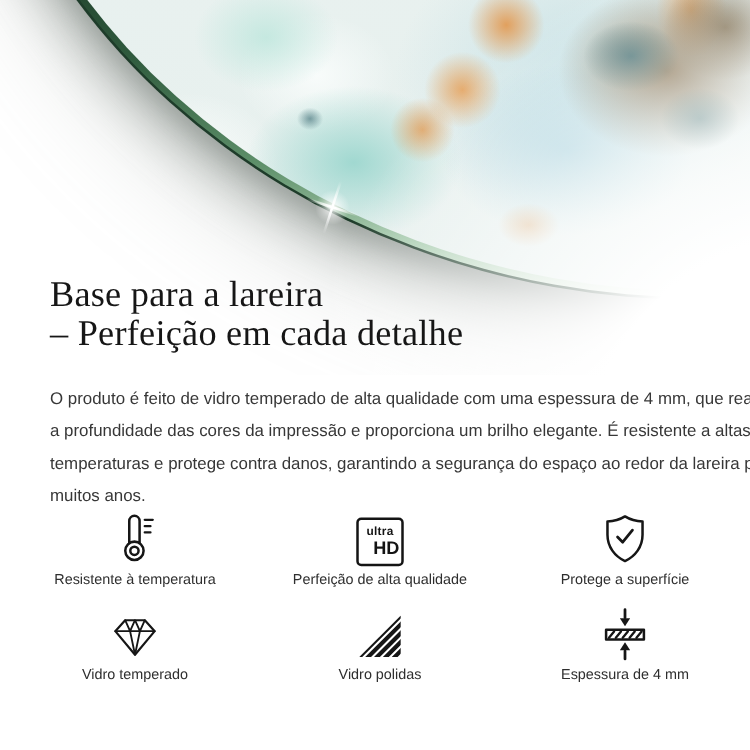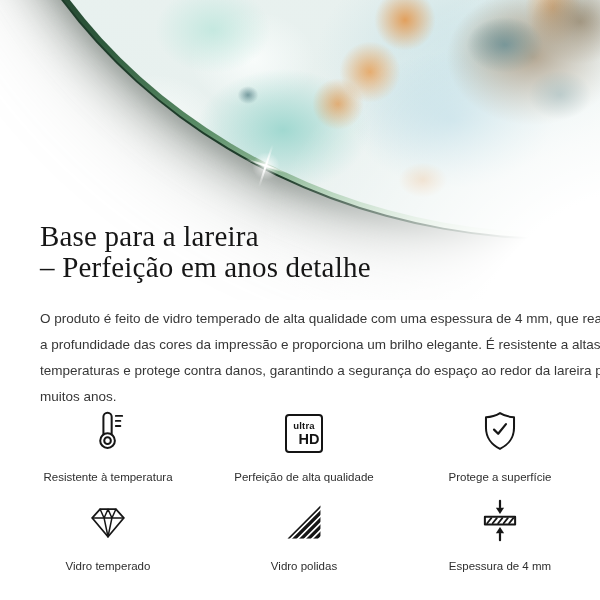--- a/index.html
+++ b/index.html
@@ -54,21 +54,21 @@
   h1{position:absolute;left:40px;top:221px;margin:0;font-family:"Liberation Serif", serif;
      font-weight:400;font-size:29px;line-height:31px;color:#161616;letter-spacing:.2px;}
   .desc{position:absolute;left:40px;top:306px;color:#373737;font-size:13.5px;}
   .desc-line{line-height:26px;white-space:nowrap;}
 
   
   .features{position:absolute;left:10px;top:405px;width:588px;display:grid;
             grid-template-columns:repeat(3,196px);row-gap:10px;}
   .feature{display:flex;flex-direction:column;align-items:center;}
   .icon-wrap{height:48px;display:flex;align-items:flex-end;justify-content:flex-end;}
-  .feature-label{margin-top:17px;font-size:11.5px;color:#2e2e2e;line-height:14px;}
+  .feature-label{margin-top:4px;font-size:11.5px;color:#2e2e2e;line-height:14px;}
   .feature svg{display:block;}
   .hd-badge{width:38px;height:39px;border:2.5px solid #141414;border-radius:4px;
             box-sizing:border-box;display:flex;flex-direction:column;align-items:center;
             justify-content:center;color:#141414;line-height:1;}
   .hd-top{font-size:9.5px;font-weight:600;letter-spacing:.2px;}
   .hd-bottom{font-size:14.5px;font-weight:700;margin-top:1px;margin-left:10px;}
 </style>
 </head>
 <body>
 
@@ -78,21 +78,21 @@
     <div class="glass-outer">
       <div class="glass-mid"></div>
       <div class="glass-inner"></div>
     </div>
     <div class="hero-fade"></div>
     <div class="sparkle">
         <span class="glow"></span>
       </div>
   </div>
 
-  <h1><span>Base para a lareira</span><br><span>– Perfeição em anos detalhe</span></h1>
+  <h1><span>Base para a lareira</span><br><span>– Perfeição em cada detalhe</span></h1>
 
   <div class="desc">
     <div class="desc-line">O produto é feito de vidro temperado de alta qualidade com uma espessura de 4 mm, que realça</div>
     <div class="desc-line">a profundidade das cores da impressão e proporciona um brilho elegante. É resistente a altas</div>
     <div class="desc-line">temperaturas e protege contra danos, garantindo a segurança do espaço ao redor da lareira por</div>
     <div class="desc-line">muitos anos.</div>
   </div>
 
   <div class="features">
 

